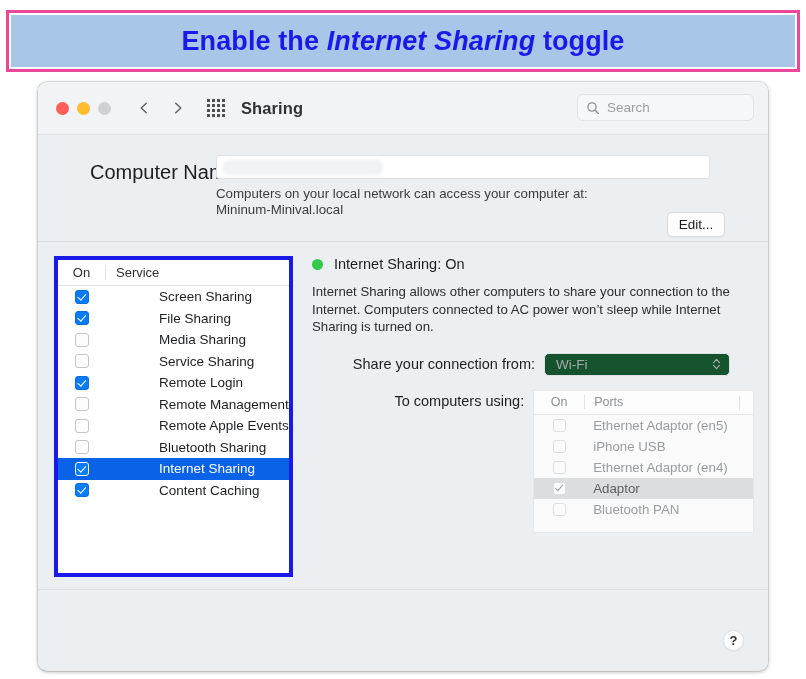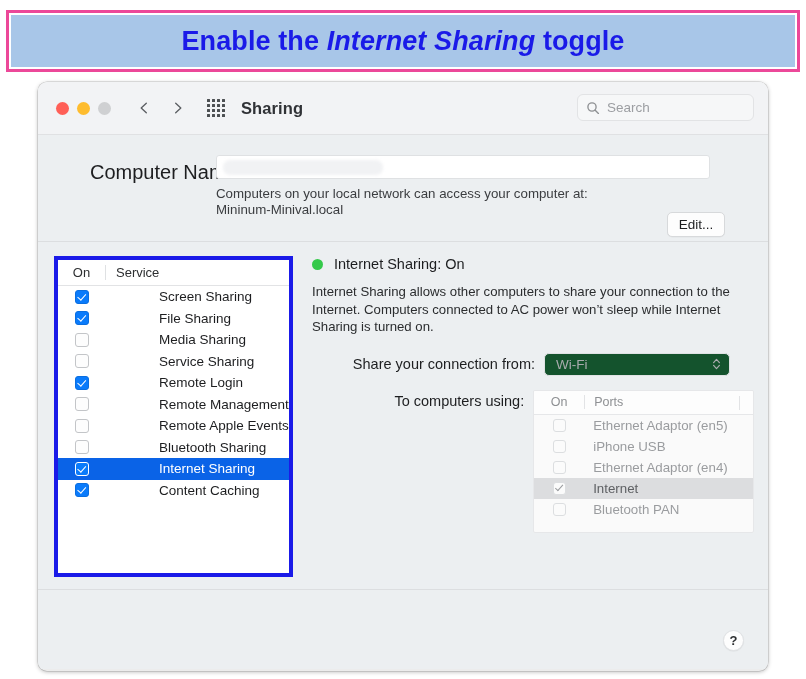--- a/index.html
+++ b/index.html
@@ -463,21 +463,21 @@
                 <div class="ports-row">
                   <div class="p-cb-cell">
                     <div class="pcb"></div>
                   </div>
                   <div class="p-lbl">Ethernet Adaptor (en4)</div>
                 </div>
                 <div class="ports-row sel">
                   <div class="p-cb-cell">
                     <div class="pcb on"></div>
                   </div>
-                  <div class="p-lbl">Internet</div>
+                  <div class="p-lbl">Adaptor</div>
                 </div>
                 <div class="ports-row">
                   <div class="p-cb-cell">
                     <div class="pcb"></div>
                   </div>
                   <div class="p-lbl">Bluetooth PAN</div>
                 </div>
               </div>
             <div class="ports-pad"></div>
           </div>

